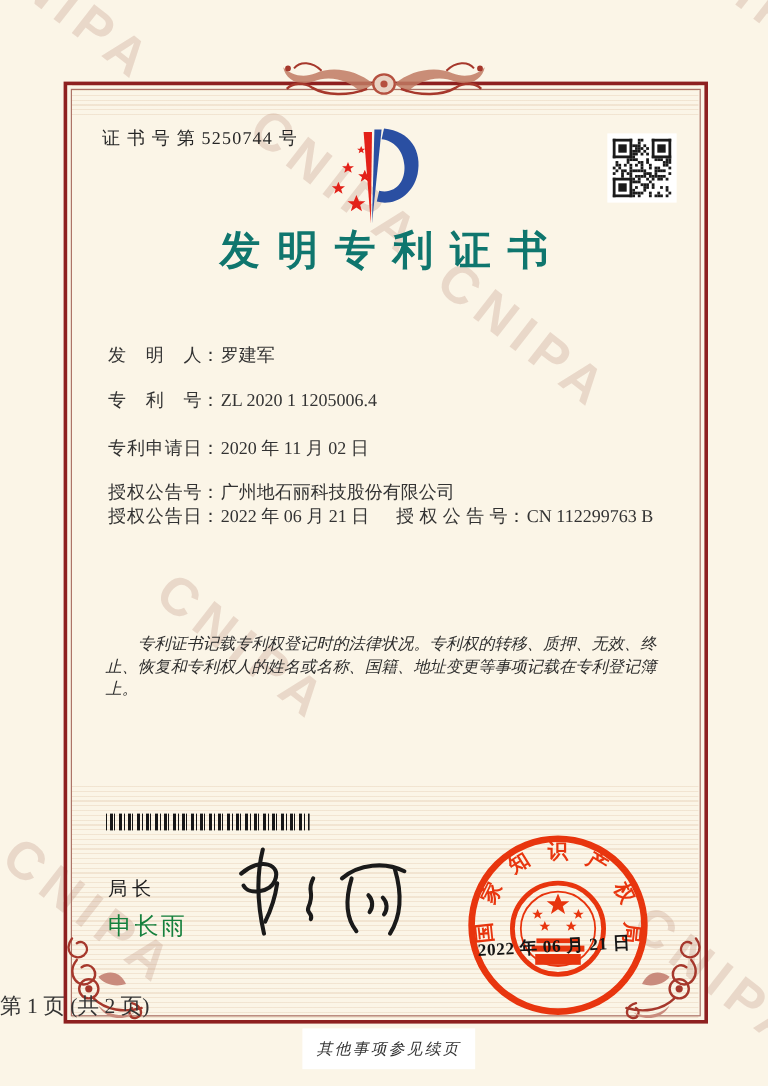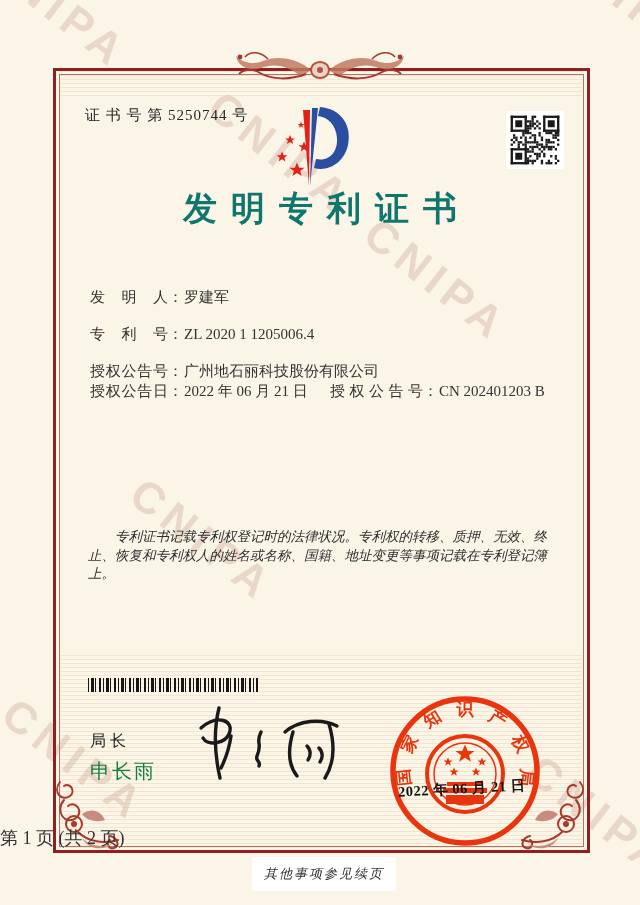--- a/index.html
+++ b/index.html
@@ -302,25 +302,28 @@
 
     <div class="title">发明专利证书</div>
 
     <div class="fields">
       <div class="row m22">
         <span class="lbl">发明人</span><span class="colon">：</span><span class="val">罗建军</span>
       </div>
       <div class="row m17">
         <span class="lbl">专利号</span><span class="colon">：</span><span class="val">ZL 2020 1 1205006.4</span>
       </div>
+      <div class="row m20">
+        <span class="lbl">专利申请日</span><span class="colon">：</span><span class="val">2020 年 11 月 02 日</span>
+      </div>
       <div class="row m17">
         <span class="lbl">授权公告号</span><span class="colon">：</span><span class="val">广州地石丽科技股份有限公司</span>
       </div>
       <div class="row m0">
-        <span class="lbl">授权公告日</span><span class="colon">：</span><span class="val-short">2022 年 06 月 21 日</span><span class="lbl2">授权公告号</span><span class="colon">：</span><span>CN 202401203 B</span>
+        <span class="lbl">授权公告日</span><span class="colon">：</span><span class="val-short">2022 年 06 月 21 日</span><span class="lbl2">授权公告号</span><span class="colon">：</span><span>CN 112299763 B</span>
       </div>
     </div>
 
     <div class="paras">
       <p>专利证书记载专利权登记时的法律状况。专利权的转移、质押、无效、终止、恢复和专利权人的姓名或名称、国籍、地址变更等事项记载在专利登记簿上。</p>
     </div>
 
     <div class="barcode"></div>
 
     <div class="issuer-role">局长</div>

